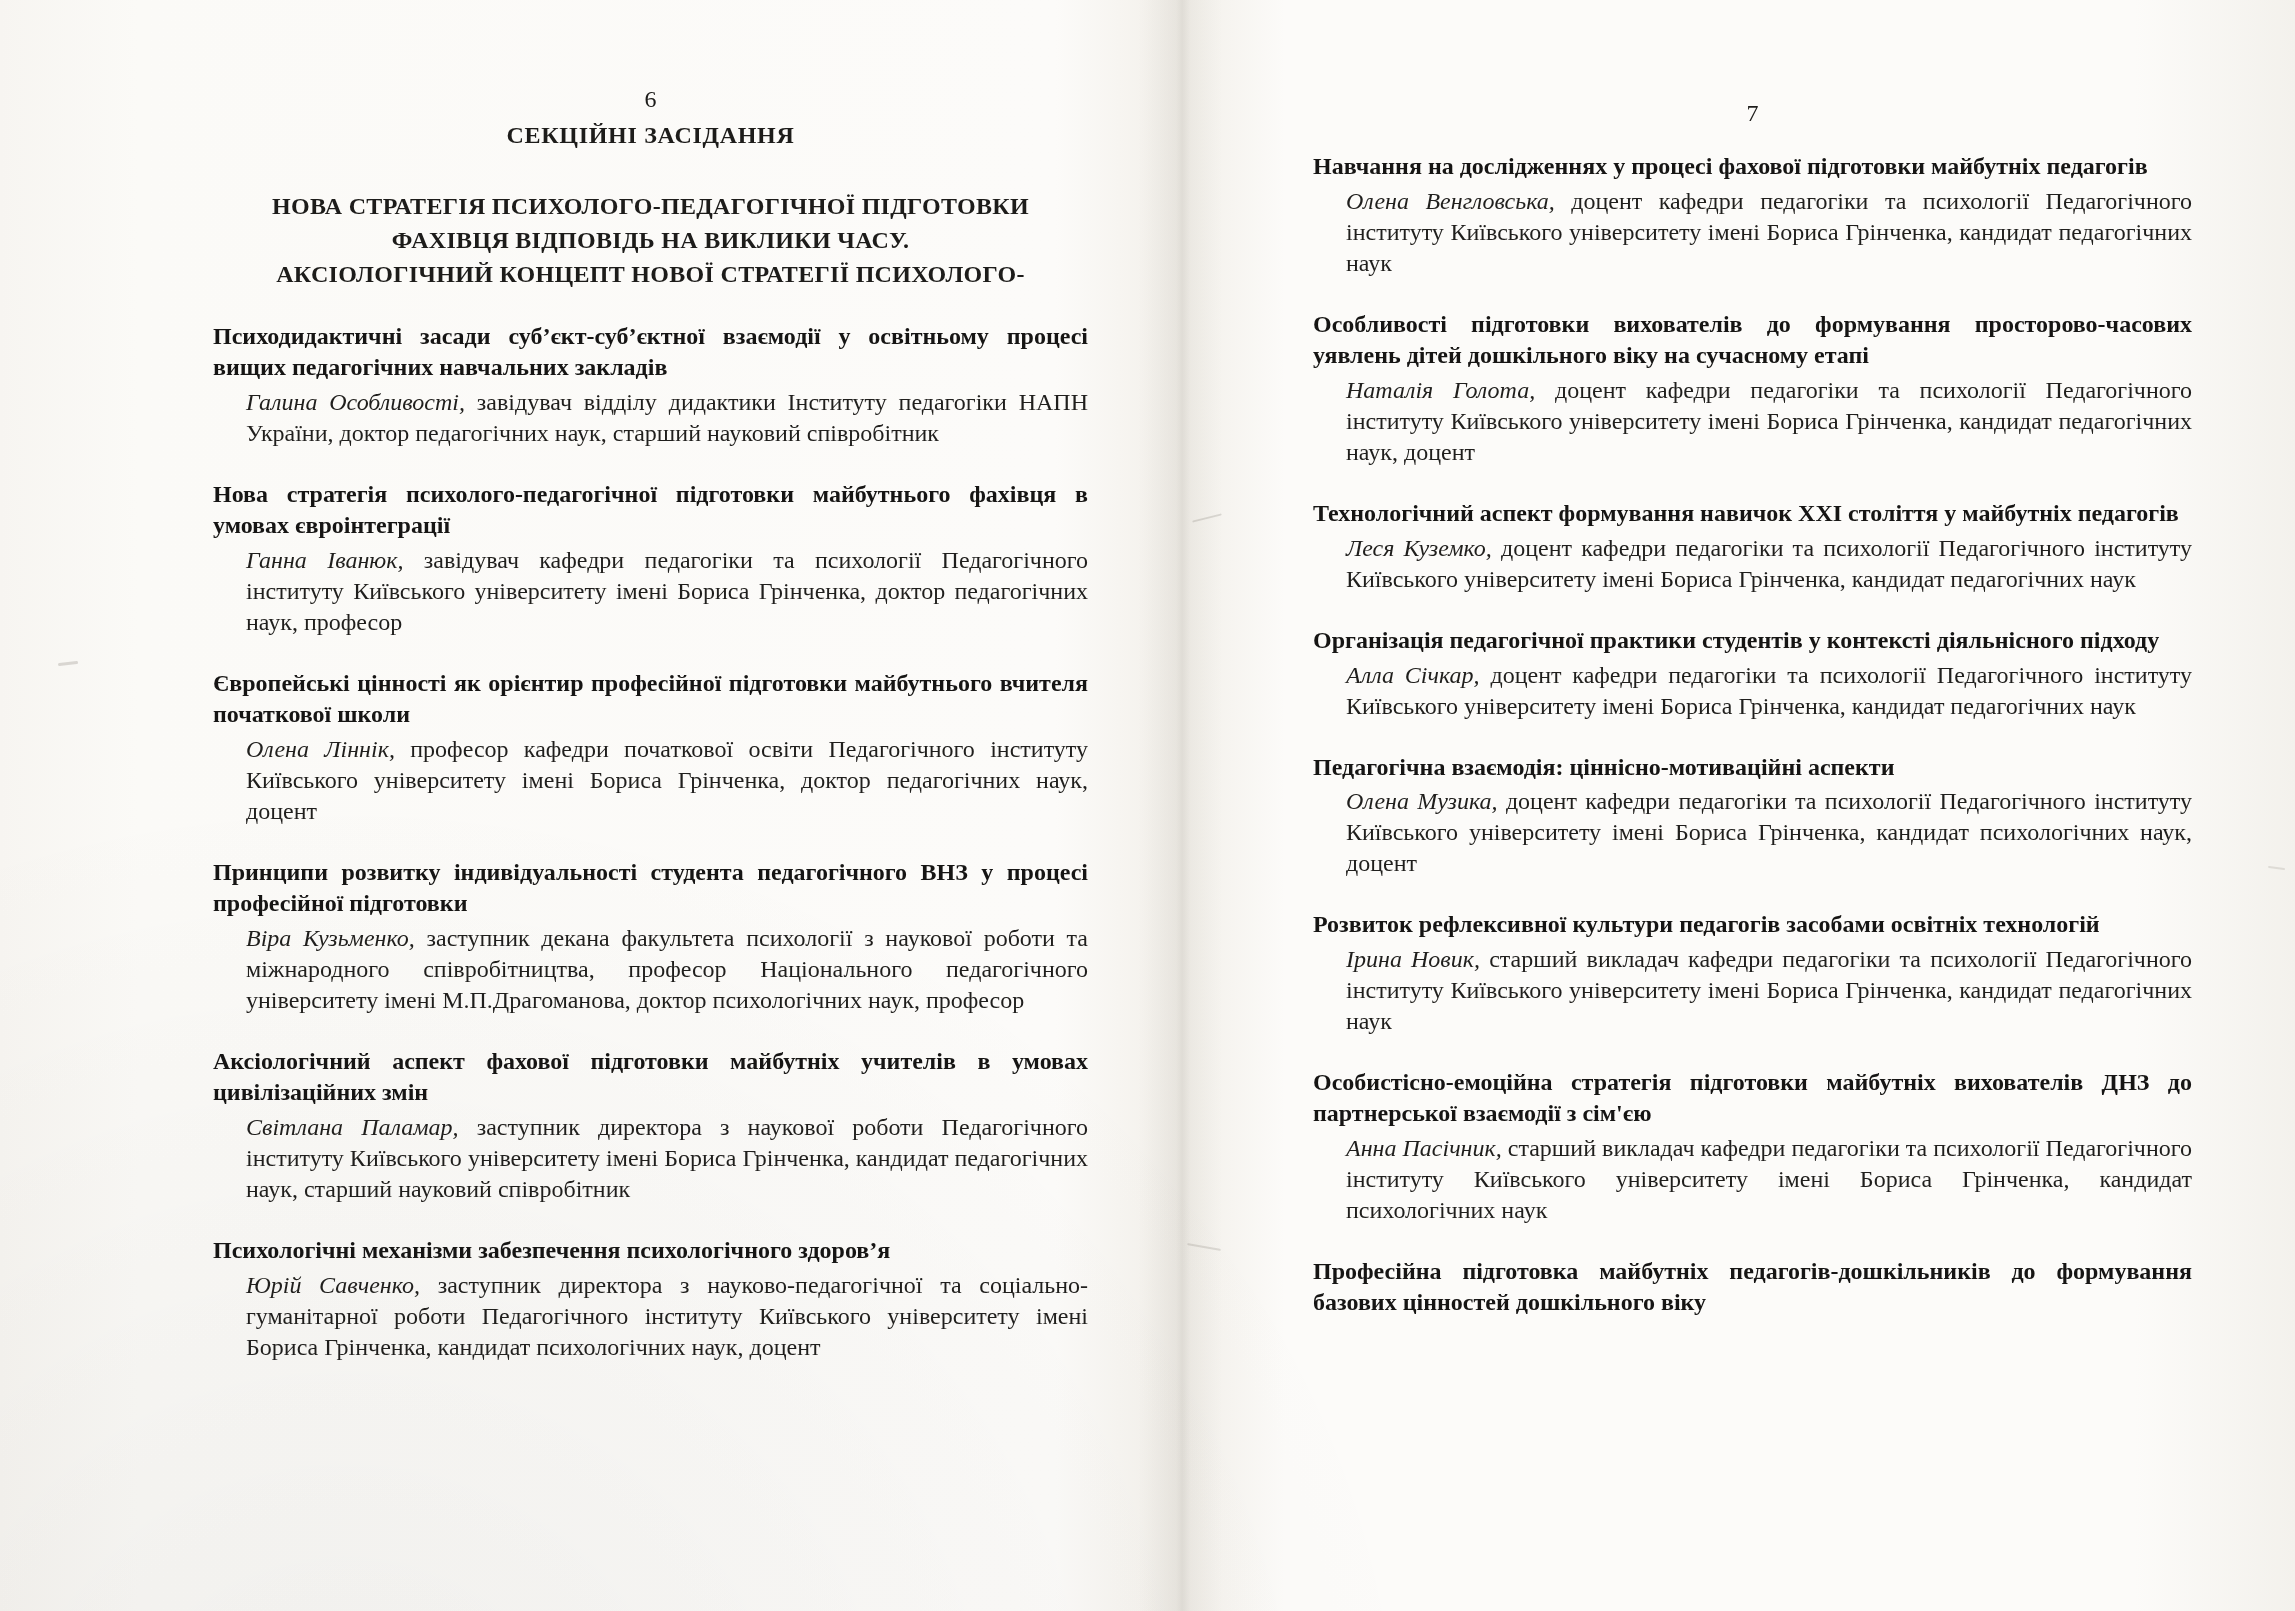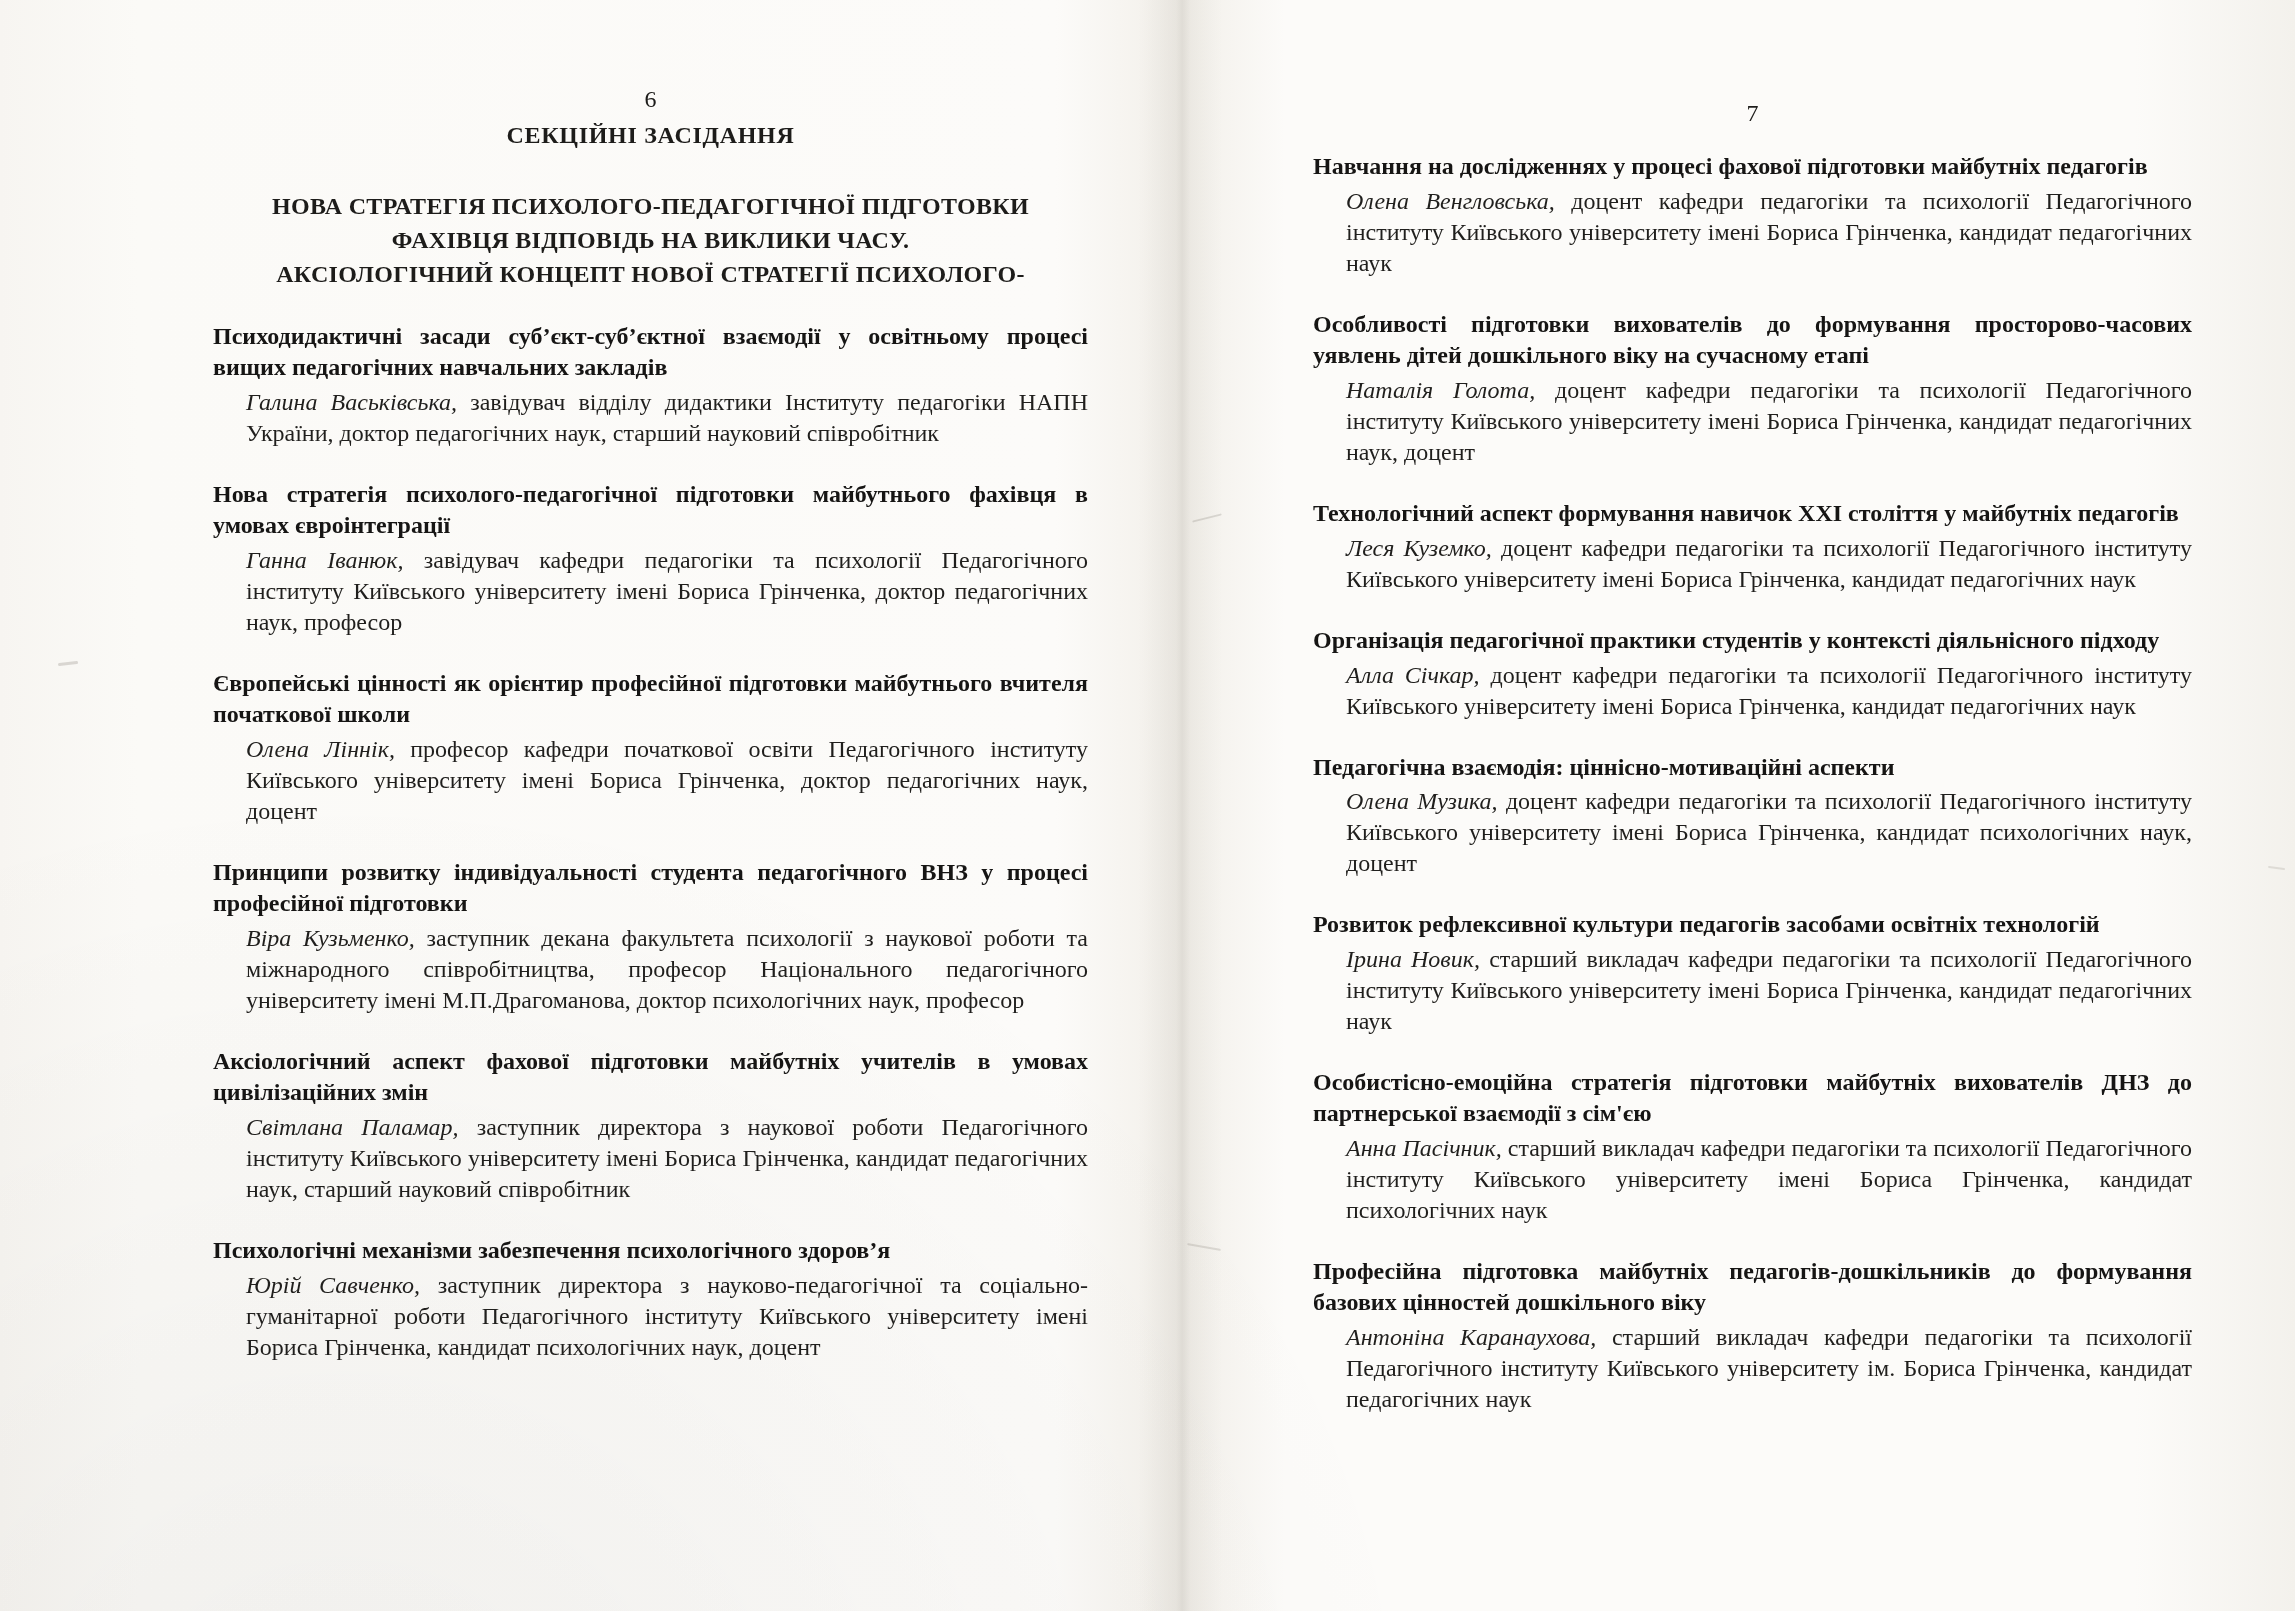--- a/index.html
+++ b/index.html
@@ -74,21 +74,21 @@
     <div class="page-number">6</div>
     <div class="doc-heading">СЕКЦІЙНІ ЗАСІДАННЯ</div>
     <div class="section-title">
       <div>НОВА СТРАТЕГІЯ ПСИХОЛОГО-ПЕДАГОГІЧНОЇ ПІДГОТОВКИ</div>
       <div>ФАХІВЦЯ ВІДПОВІДЬ НА ВИКЛИКИ ЧАСУ.</div>
       <div>АКСІОЛОГІЧНИЙ КОНЦЕПТ НОВОЇ СТРАТЕГІЇ ПСИХОЛОГО-</div>
     </div>
 
     <div class="entry">
       <div class="entry-title">Психодидактичні засади суб’єкт-суб’єктної взаємодії у освітньому процесі вищих педагогічних навчальних закладів</div>
-      <div class="entry-author"><i class="author-name">Галина Васьківська,</i> <span>завідувач відділу дидактики Інституту педагогіки НАПН України, доктор педагогічних наук, старший науковий співробітник</span></div>
+      <div class="entry-author"><i class="author-name">Галина Особливості,</i> <span>завідувач відділу дидактики Інституту педагогіки НАПН України, доктор педагогічних наук, старший науковий співробітник</span></div>
     </div>
 
     <div class="entry">
       <div class="entry-title">Нова стратегія психолого-педагогічної підготовки майбутнього фахівця в умовах євроінтеграції</div>
       <div class="entry-author"><i class="author-name">Ганна Іванюк,</i> <span>завідувач кафедри педагогіки та психології Педагогічного інституту Київського університету імені Бориса Грінченка, доктор педагогічних наук, професор</span></div>
     </div>
 
     <div class="entry">
       <div class="entry-title">Європейські цінності як орієнтир професійної підготовки майбутнього вчителя початкової школи</div>
       <div class="entry-author"><i class="author-name">Олена Ліннік,</i> <span>професор кафедри початкової освіти Педагогічного інституту Київського університету імені Бориса Грінченка, доктор педагогічних наук, доцент</span></div>
@@ -143,17 +143,16 @@
       <div class="entry-author"><i class="author-name">Ірина Новик,</i> <span>старший викладач кафедри педагогіки та психології Педагогічного інституту Київського університету імені Бориса Грінченка, кандидат педагогічних наук</span></div>
     </div>
 
     <div class="entry">
       <div class="entry-title">Особистісно-емоційна стратегія підготовки майбутніх вихователів ДНЗ до партнерської взаємодії з сім'єю</div>
       <div class="entry-author"><i class="author-name">Анна Пасічник,</i> <span>старший викладач кафедри педагогіки та психології Педагогічного інституту Київського університету імені Бориса Грінченка, кандидат психологічних наук</span></div>
     </div>
 
     <div class="entry">
       <div class="entry-title">Професійна підготовка майбутніх педагогів-дошкільників до формування базових цінностей дошкільного віку</div>
-      <div class="entry-author"><i class="author-name">Антоніна Каранаухова,</i> <span>старший викладач кафедри педагогіки та психології Педагогічного інституту Київського університету ім. Бориса Грінченка, кандидат педагогічних наук</span></div>
     </div>
   </div>
 </div>
 
 
 </body></html>

